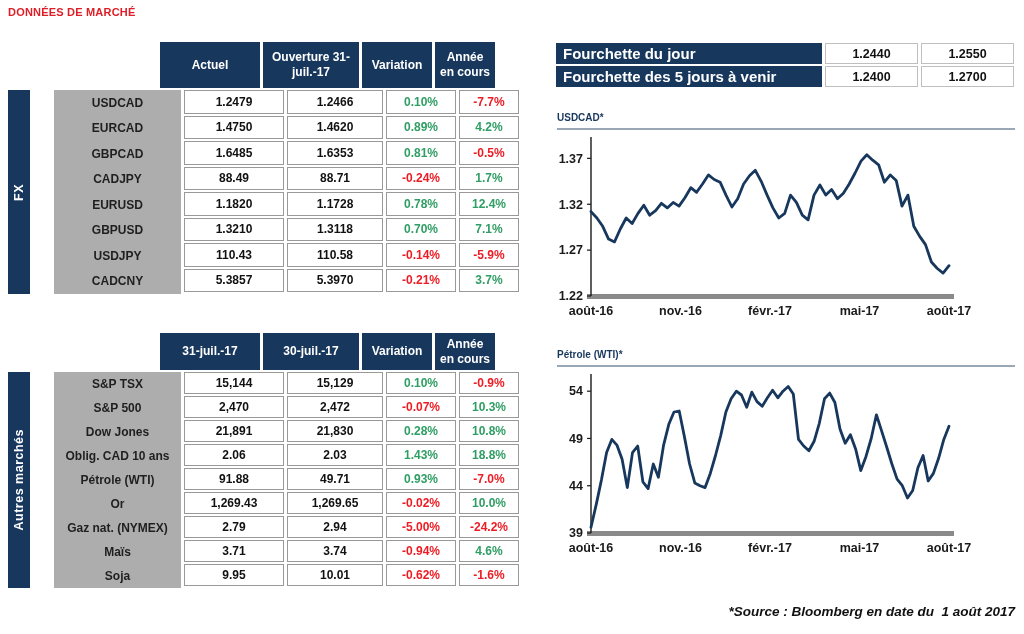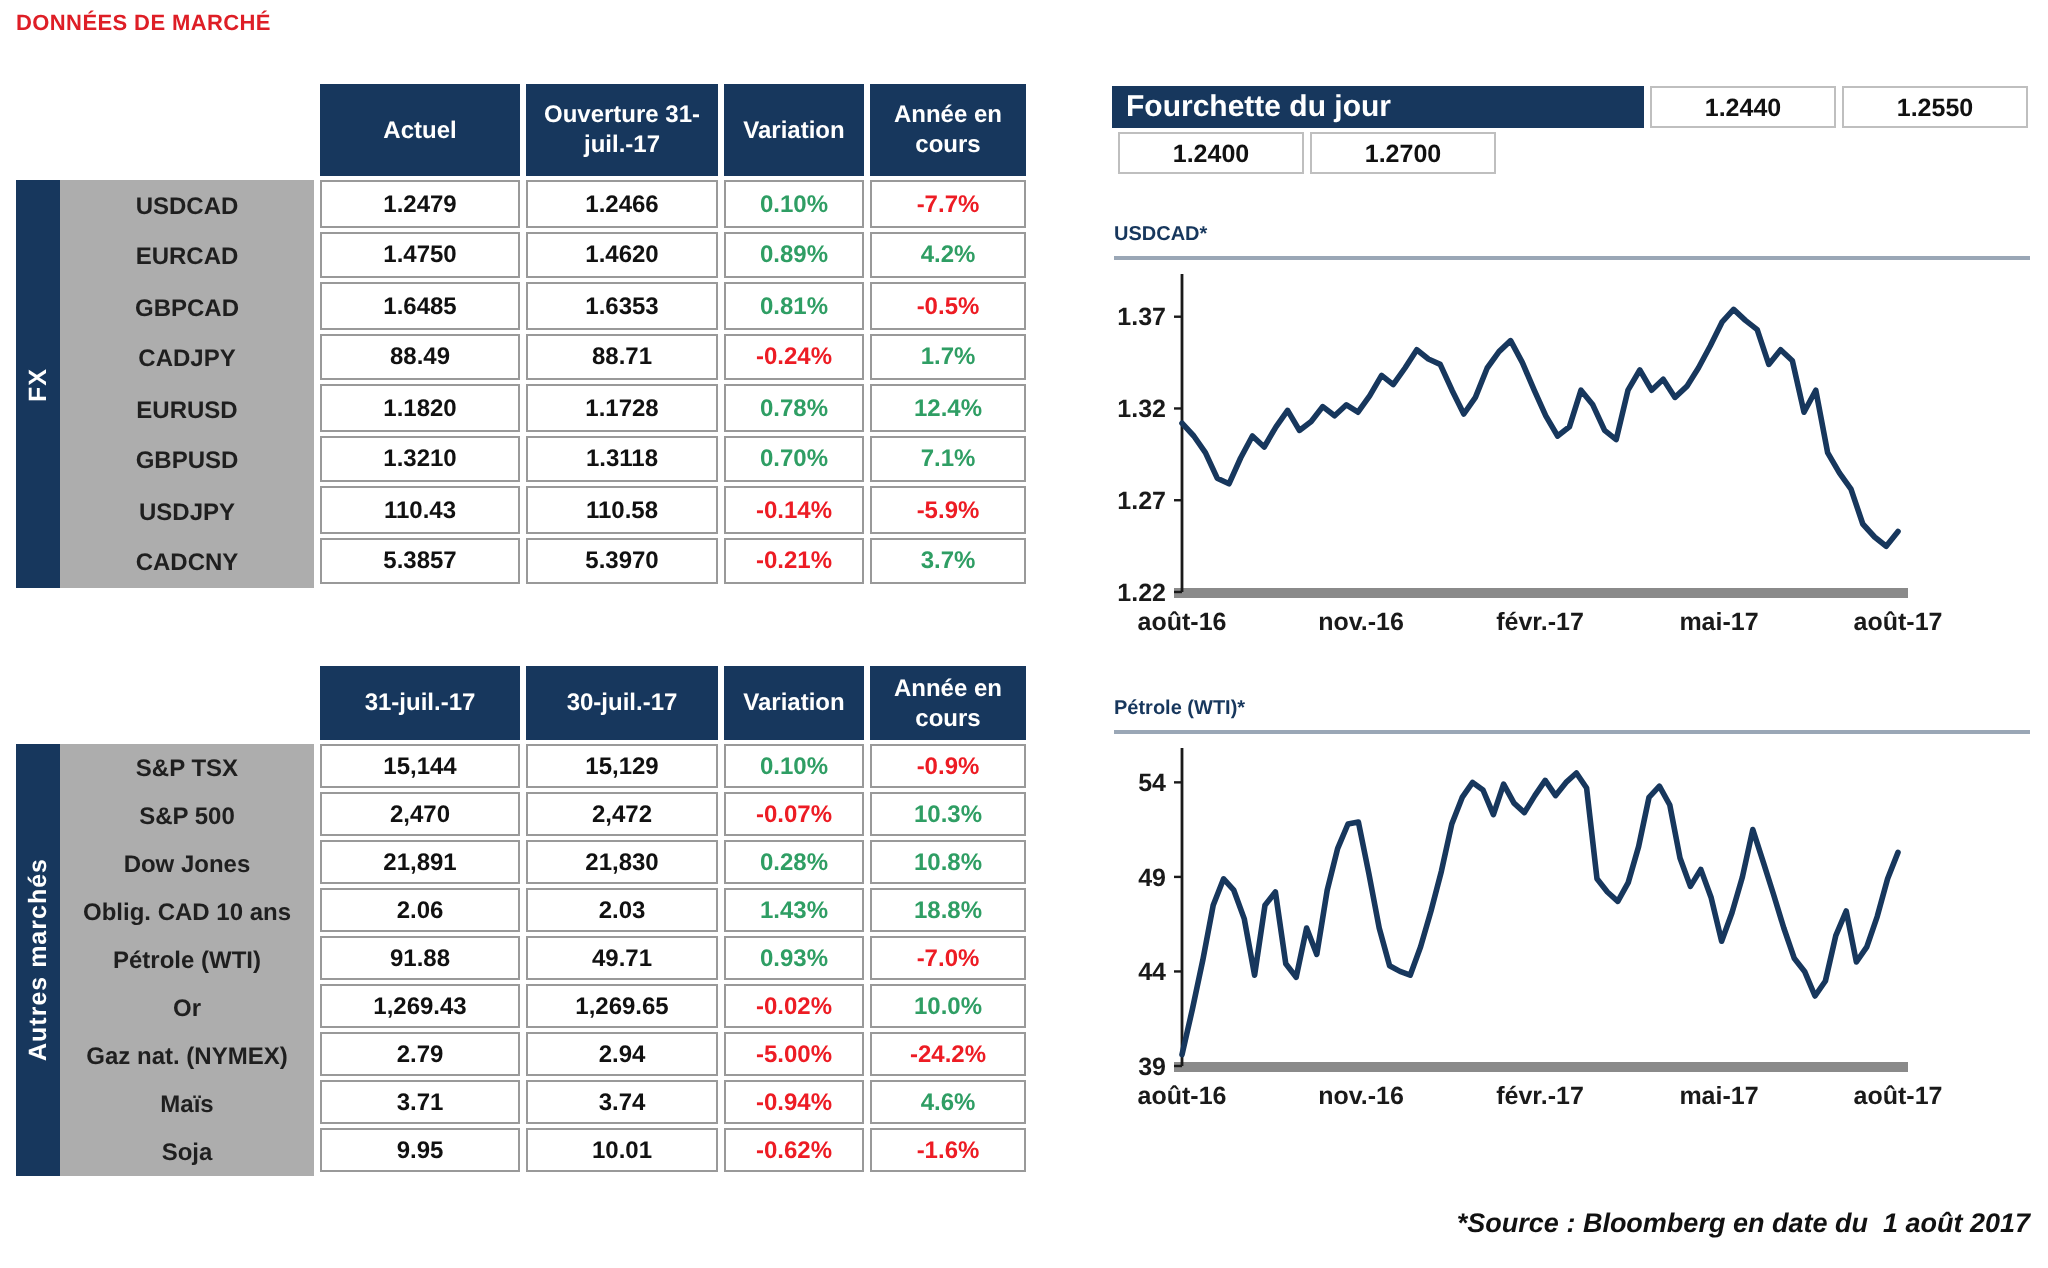--- a/index.html
+++ b/index.html
@@ -8,25 +8,25 @@
   .title{position:absolute;left:8px;top:6px;font-size:11px;font-weight:bold;color:#DE1E26;letter-spacing:.2px;}
 
   
   .table-block{position:absolute;left:8px;}
   .t-fx{top:42px;}
   .t-mk{top:333px;}
   .hdr-row{display:flex;margin-left:149px;}
   .hdr-cell{background:#17375D;color:#fff;font-weight:bold;font-size:12px;display:flex;align-items:center;justify-content:center;text-align:center;margin-left:3px;line-height:1.25;box-sizing:border-box;padding:0 4px;}
   .t-fx .hdr-cell{height:46px;}
   .t-mk .hdr-cell{height:37px;}
-  .w1{width:100px;}.w2{width:96px;}.w3{width:70px;}.w4{width:78px;}
+  .w1{width:100px;}.w2{width:96px;}.w3{width:70px;}.w4{width:60px;}
   .body-wrap{display:flex;margin-top:2px;}
   .side-strip{width:22px;background:#17375D;color:#fff;display:flex;align-items:center;justify-content:center;}
   .side-strip span{writing-mode:vertical-rl;transform:rotate(180deg);font-weight:bold;font-size:12.5px;letter-spacing:.5px;white-space:nowrap;}
-  .rows{display:flex;flex-direction:column;}
+  .rows{display:flex;flex-direction:column;margin-left:24px;}
   .row{display:flex;}
   .t-fx .row{height:25.5px;}
   .t-mk .row{height:24px;}
   .lbl-cell{width:127px;background:#ADADAD;color:#1f1f1f;font-weight:bold;font-size:12px;display:flex;align-items:center;justify-content:center;text-align:center;}
   .d-cell{margin-left:3px;height:calc(100% - 2px);box-sizing:border-box;background:#fff;border:1px solid #999;display:flex;align-items:center;justify-content:center;font-size:12px;font-weight:bold;color:#111;}
   .d-cell.pos{color:#2F9E64;}
   .d-cell.neg{color:#ED1C24;}
 
   
   .range-table{position:absolute;left:556px;top:43px;}
@@ -203,20 +203,21 @@
       </div>
     </div>
 
   <div class="range-table">
       <div class="r-row">
         <div class="r-label">Fourchette du jour</div>
         <div class="r-val">1.2440</div>
         <div class="r-val">1.2550</div>
       </div>
       <div class="r-row">
+        <div class="r-label">Fourchette des 5 jours à venir</div>
         <div class="r-val">1.2400</div>
         <div class="r-val">1.2700</div>
       </div>
     </div>
 
   <div class="chart-block c-usdcad">
     <div class="chart-title">USDCAD*</div>
     <div class="chart-rule"></div>
     <div class="chart-canvas">
         <svg width="458" height="192" viewBox="0 0 458 192">

